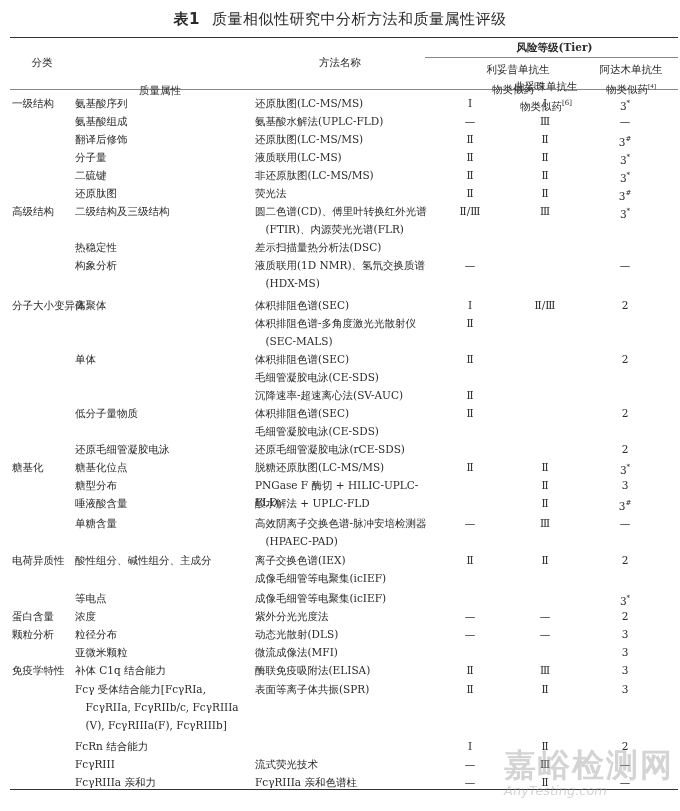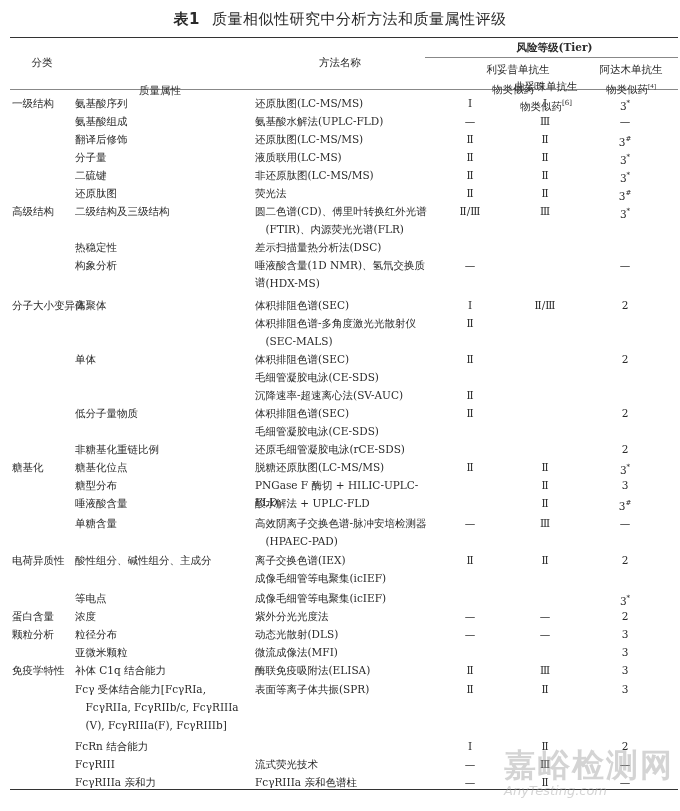--- a/index.html
+++ b/index.html
@@ -122,21 +122,21 @@
       <span class="c cat"></span>
       <span class="c attr">热稳定性</span>
       <span class="c meth">差示扫描量热分析法(DSC)</span>
       <span class="c t1"></span>
       <span class="c t2"></span>
       <span class="c t3"></span>
     </div>
     <div class="row" style="top: 257px;">
       <span class="c cat"></span>
       <span class="c attr">构象分析</span>
-      <span class="c meth">唾液酸含量(1D NMR)、氢氘交换质谱</span>
+      <span class="c meth">液质联用(1D NMR)、氢氘交换质谱</span>
       <span class="c t1">—</span>
       <span class="c t2"></span>
       <span class="c t3">—</span>
     </div>
     <div class="row" style="top: 275px;">
       <span class="c cat"></span>
       <span class="c attr"></span>
       <span class="c meth">　(HDX-MS)</span>
       <span class="c t1"></span>
       <span class="c t2"></span>
@@ -201,21 +201,21 @@
     <div class="row" style="top: 423px;">
       <span class="c cat"></span>
       <span class="c attr"></span>
       <span class="c meth">毛细管凝胶电泳(CE-SDS)</span>
       <span class="c t1"></span>
       <span class="c t2"></span>
       <span class="c t3"></span>
     </div>
     <div class="row" style="top: 441px;">
       <span class="c cat"></span>
-      <span class="c attr">非糖基化重链比例</span>
+      <span class="c attr">还原毛细管凝胶电泳</span>
       <span class="c meth">还原毛细管凝胶电泳(rCE-SDS)</span>
       <span class="c t1"></span>
       <span class="c t2"></span>
       <span class="c t3">2</span>
     </div>
     <div class="row" style="top: 459px;">
       <span class="c cat">糖基化</span>
       <span class="c attr">糖基化位点</span>
       <span class="c meth">脱糖还原肽图(LC-MS/MS)</span>
       <span class="c t1">Ⅱ</span>

